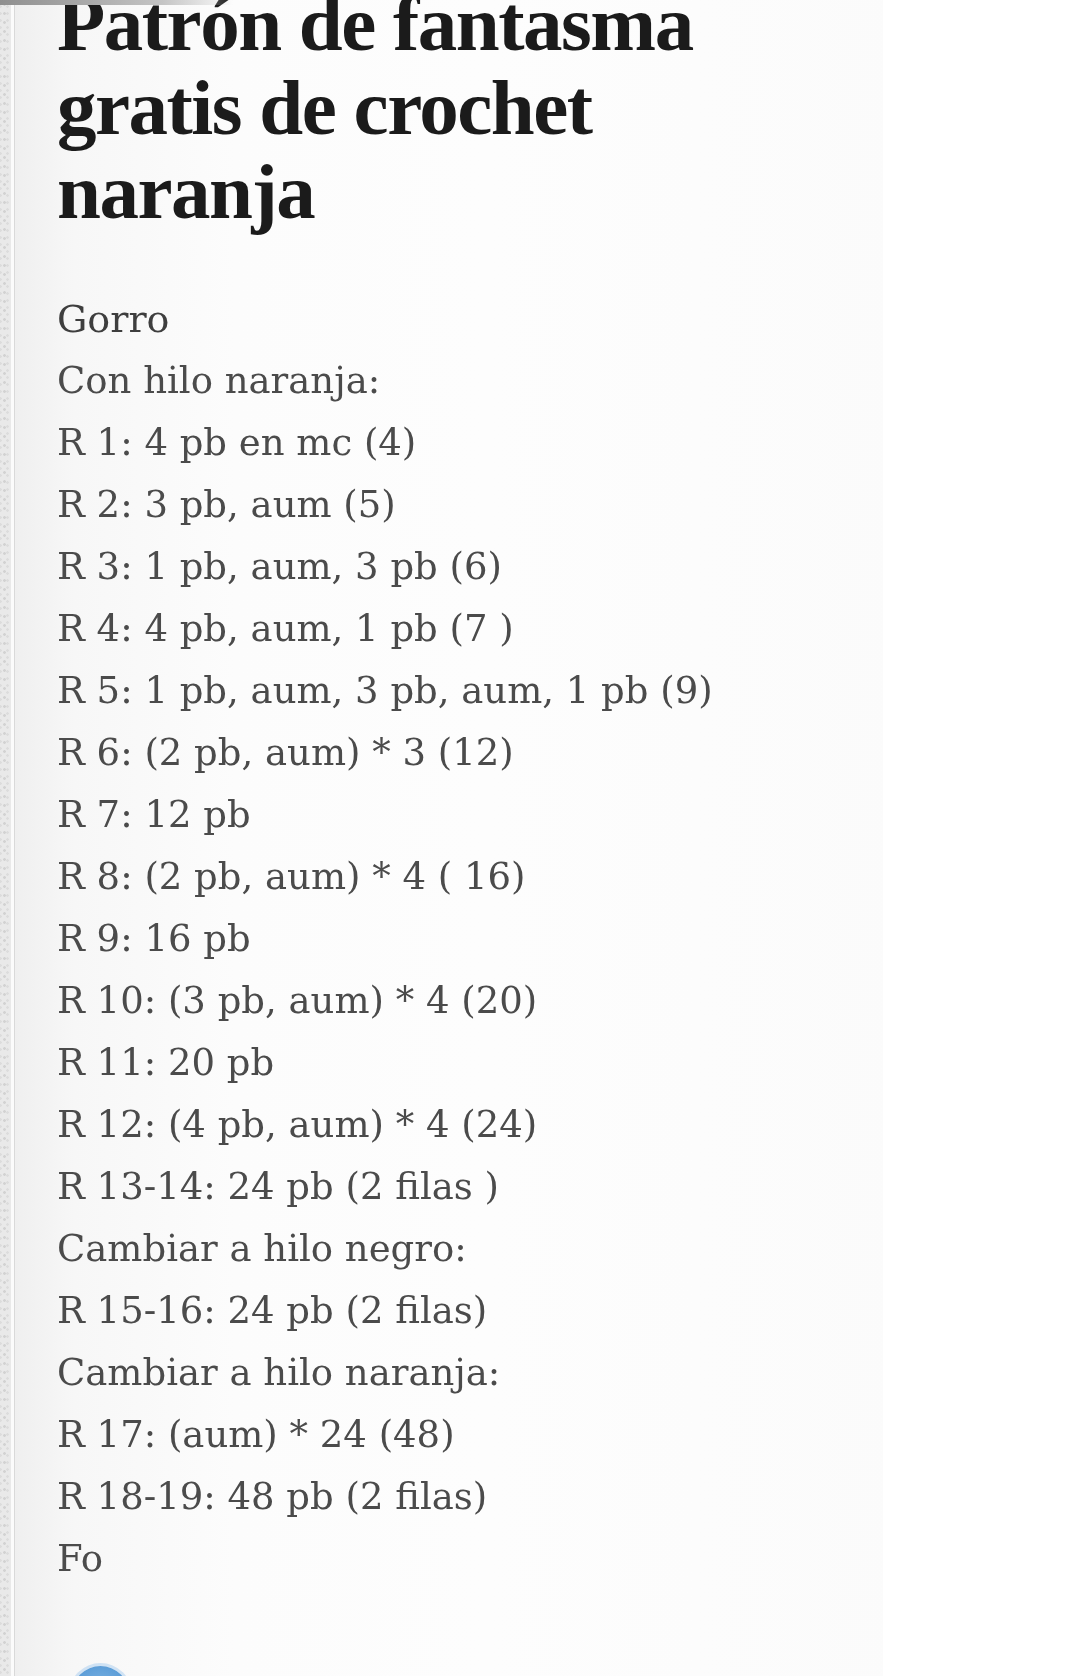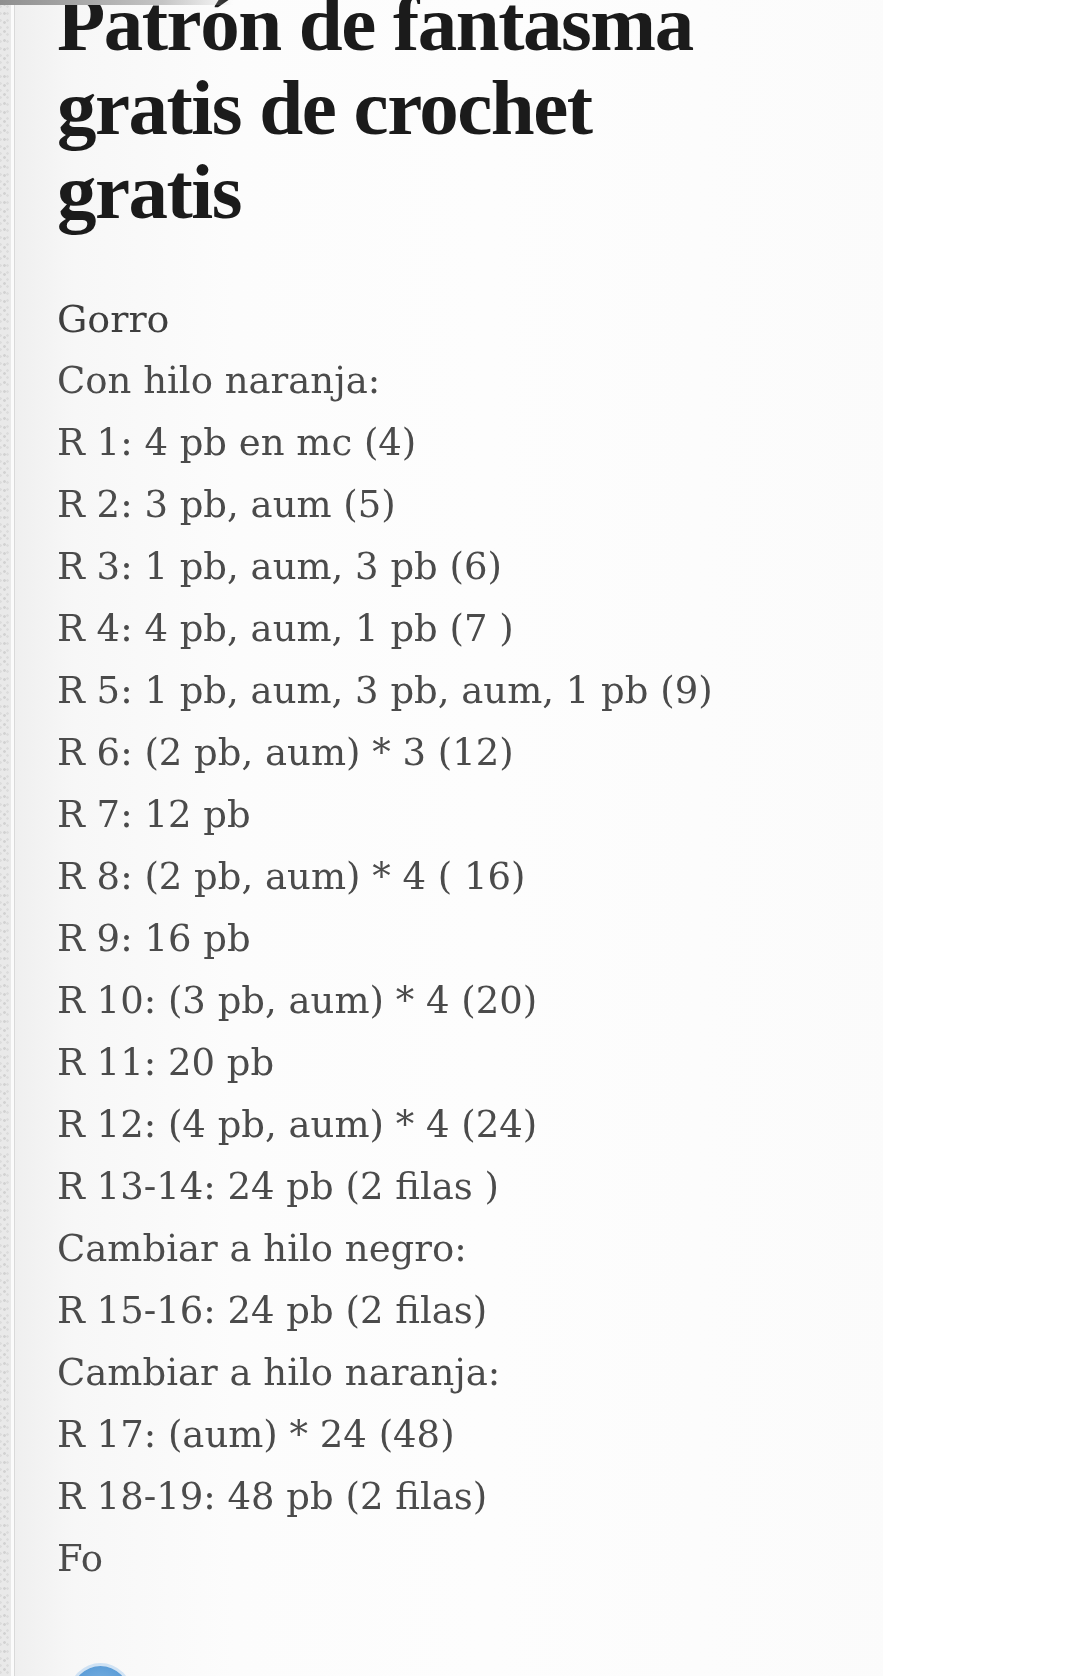--- a/index.html
+++ b/index.html
@@ -94,21 +94,21 @@
 
 <div class="page">
 
   <div class="top-edge-bar"></div>
 
   <div class="content">
 
     <h1 class="title">
       <span class="tline">Patrón de fantasma</span>
       <span class="tline">gratis de crochet</span>
-      <span class="tline">gratis</span>
+      <span class="tline">naranja</span>
     </h1>
 
     <div class="text-stack">
       <p class="section-heading">Gorro</p>
       
       <p>Con hilo naranja:</p><p>R 1: 4 pb en mc (4)</p><p>R 2: 3 pb, aum (5)</p><p>R 3: 1 pb, aum, 3 pb (6)</p><p>R 4: 4 pb, aum, 1 pb (7 )</p><p>R 5: 1 pb, aum, 3 pb, aum, 1 pb (9)</p><p>R 6: (2 pb, aum) * 3 (12)</p><p>R 7: 12 pb</p><p>R 8: (2 pb, aum) * 4 ( 16)</p><p>R 9: 16 pb</p><p>R 10: (3 pb, aum) * 4 (20)</p><p>R 11: 20 pb</p><p>R 12: (4 pb, aum) * 4 (24)</p><p>R 13-14: 24 pb (2 filas )</p><p>Cambiar a hilo negro:</p><p>R 15-16: 24 pb (2 filas)</p><p>Cambiar a hilo naranja:</p><p>R 17: (aum) * 24 (48)</p><p>R 18-19: 48 pb (2 filas)</p><p>Fo</p><span id="pattern-lines-anchor"></span>
     </div>
 
   </div>
 

